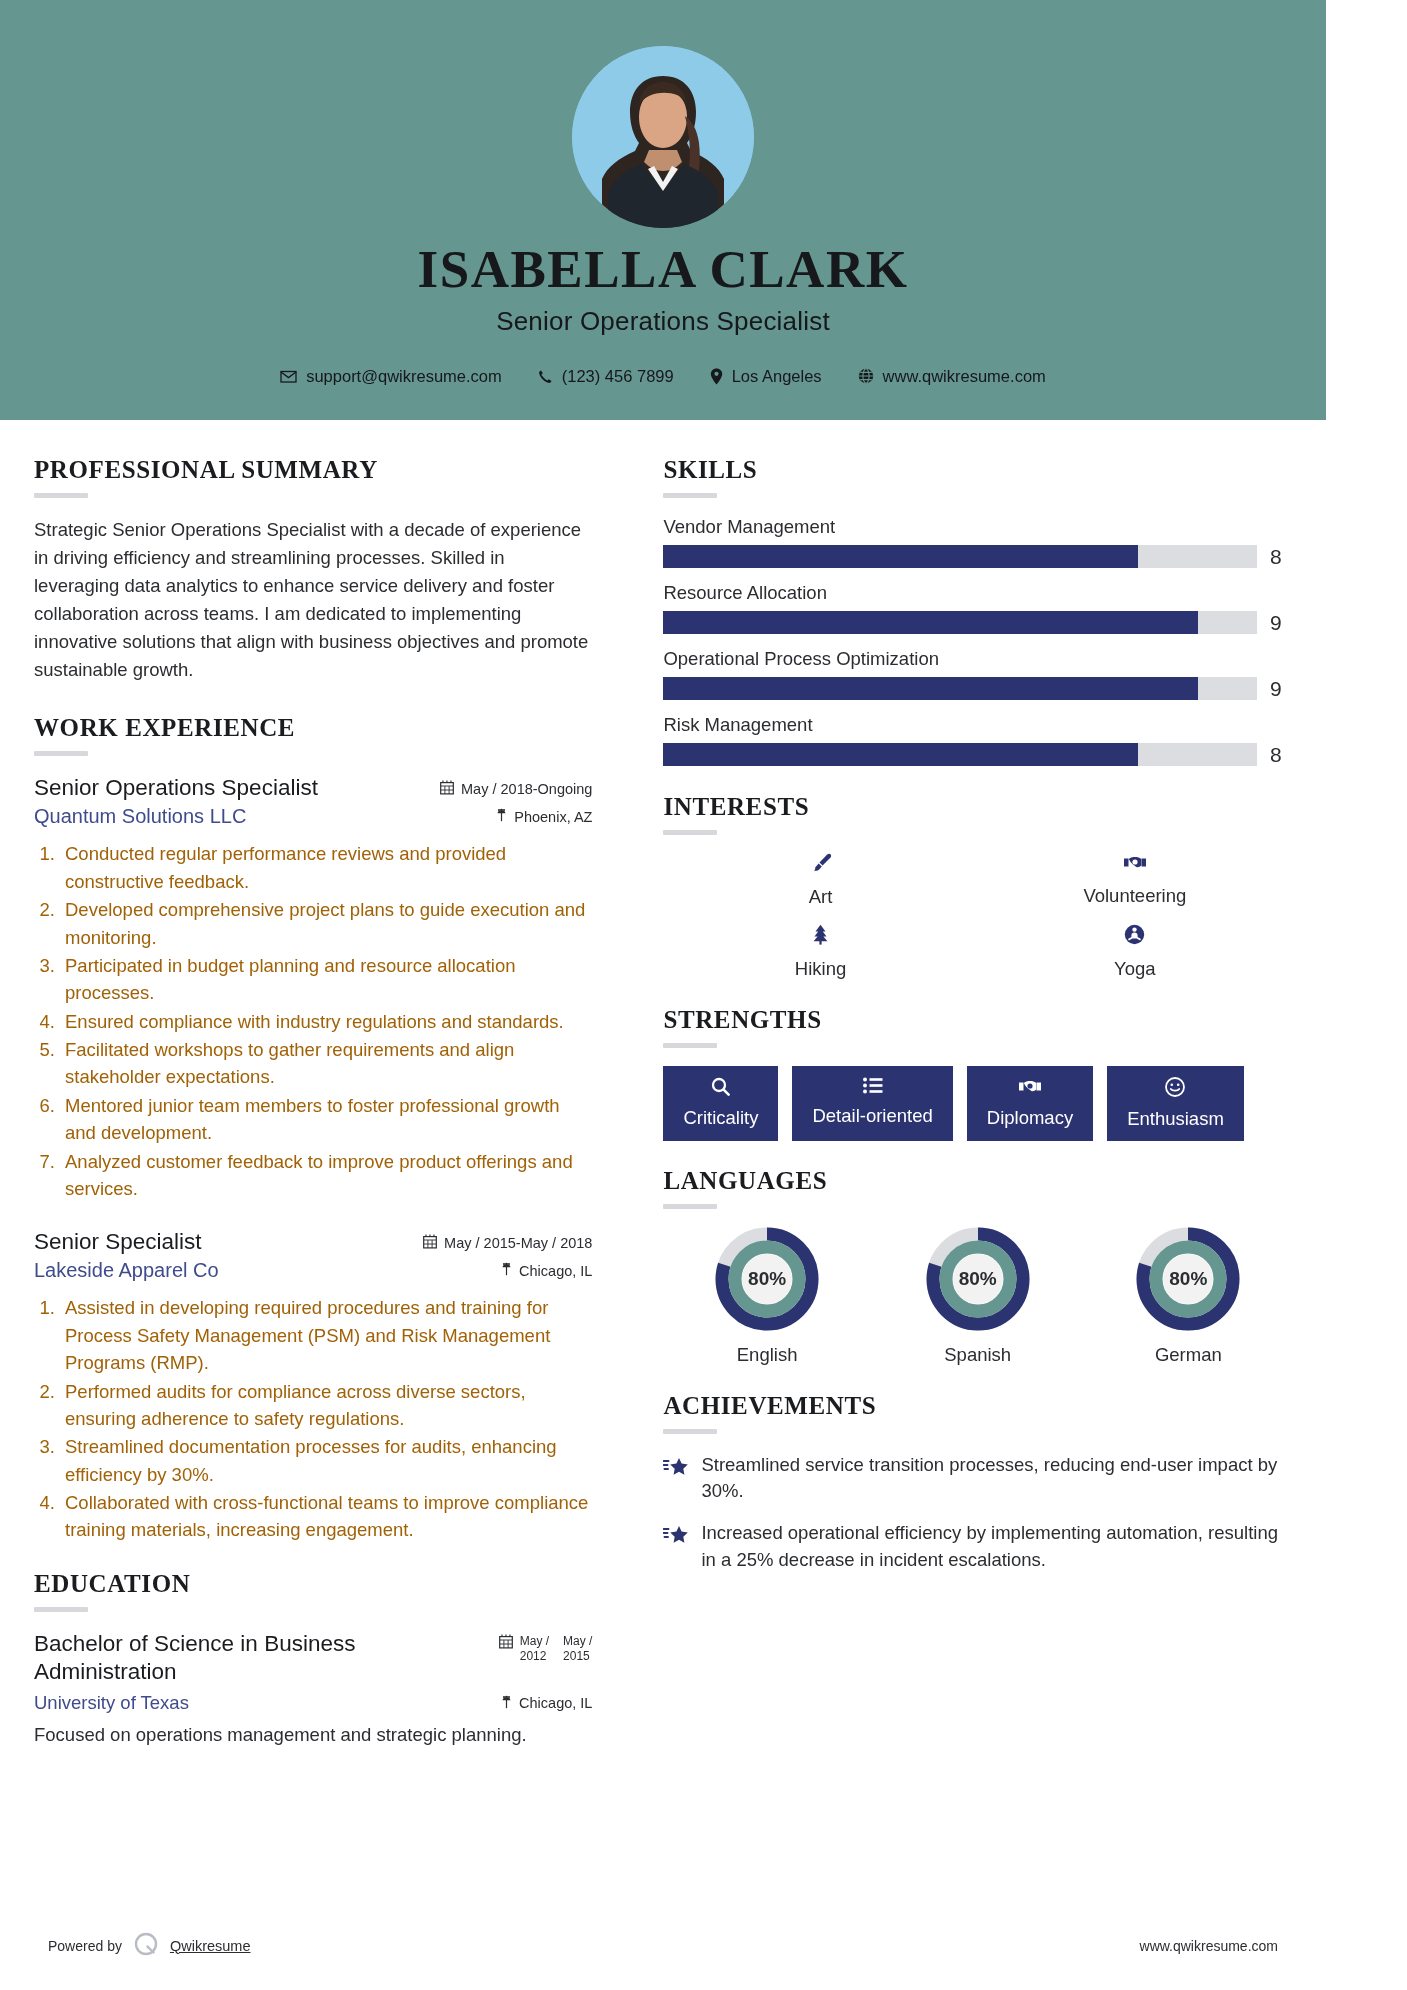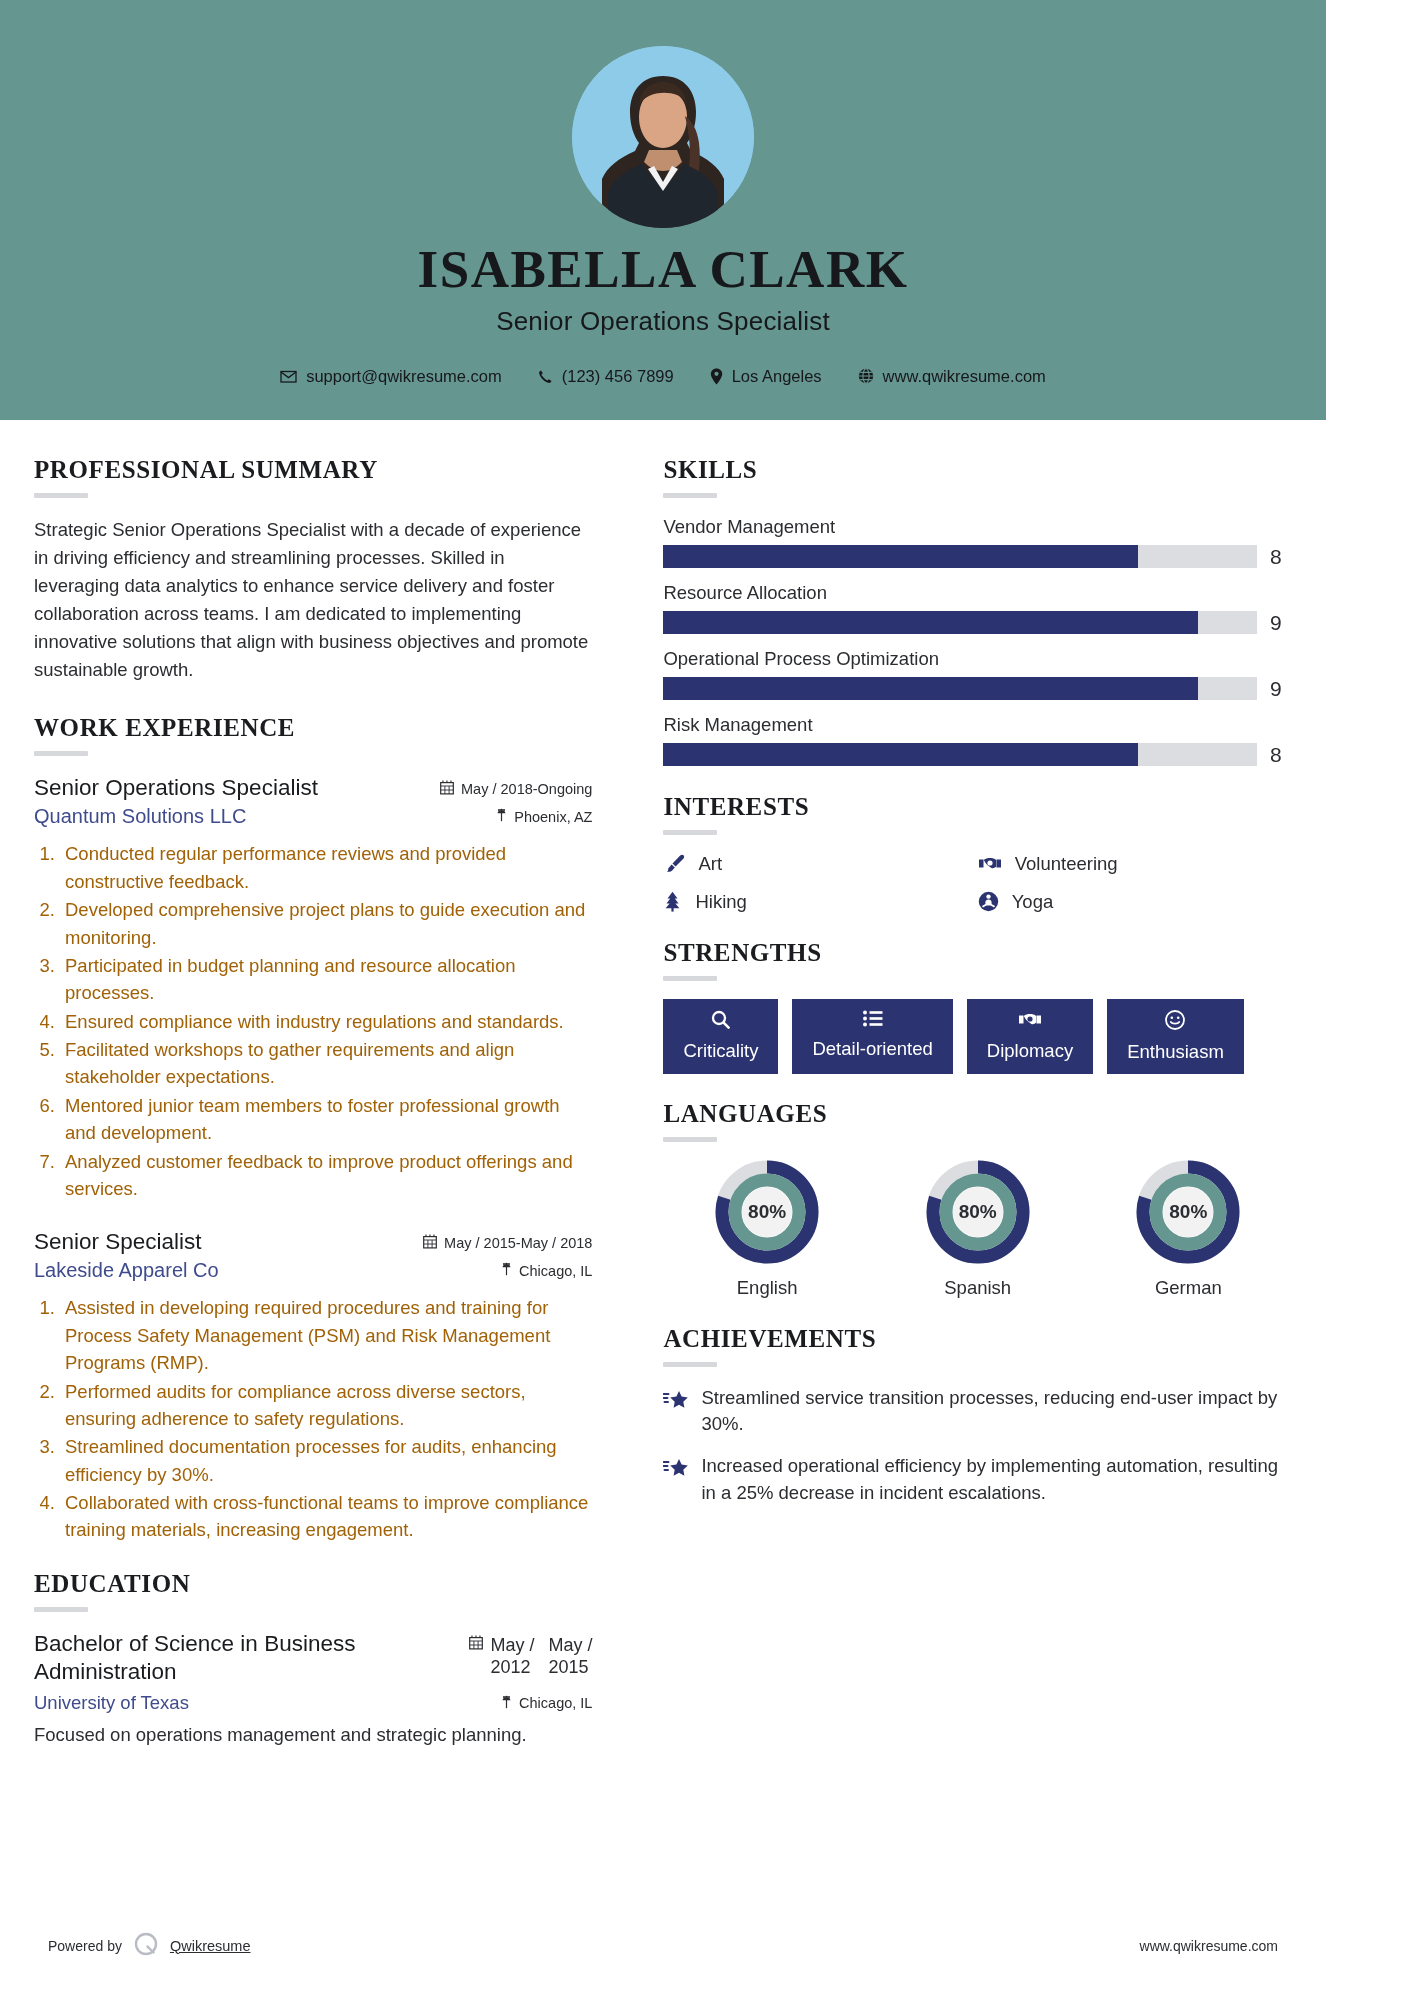--- a/index.html
+++ b/index.html
@@ -160,21 +160,21 @@
   .edu-degree {
     font-size: 22.5px;
     color: #1a1c1f;
     line-height: 1.25;
     max-width: 400px;
   }
   .edu-dates {
     display: flex;
     align-items: flex-start;
     gap: 7px;
-    font-size: 18px;
+    font-size: 12px;
     color: #2b2d31;
     padding-top: 4px;
   }
   .edu-dates .dpair { display: flex; gap: 14px; }
   .edu-dates .d { line-height: 1.25; }
   .edu-sub {
     display: flex;
     justify-content: space-between;
     align-items: center;
     margin: 6px 0 8px 0;
@@ -210,20 +210,21 @@
     grid-template-columns: 1fr 1fr;
     row-gap: 16px;
     margin-bottom: 4px;
   }
   .interest {
     display: flex;
     align-items: center;
     gap: 13px;
     font-size: 18.5px;
     color: #2b2d31;
+    flex-direction: column;
   }
   .interest svg { display: block; flex: none; }
 
   
   .strengths-wrap {
     display: flex;
     flex-wrap: wrap;
     gap: 14px;
     margin-bottom: 4px;
   }

